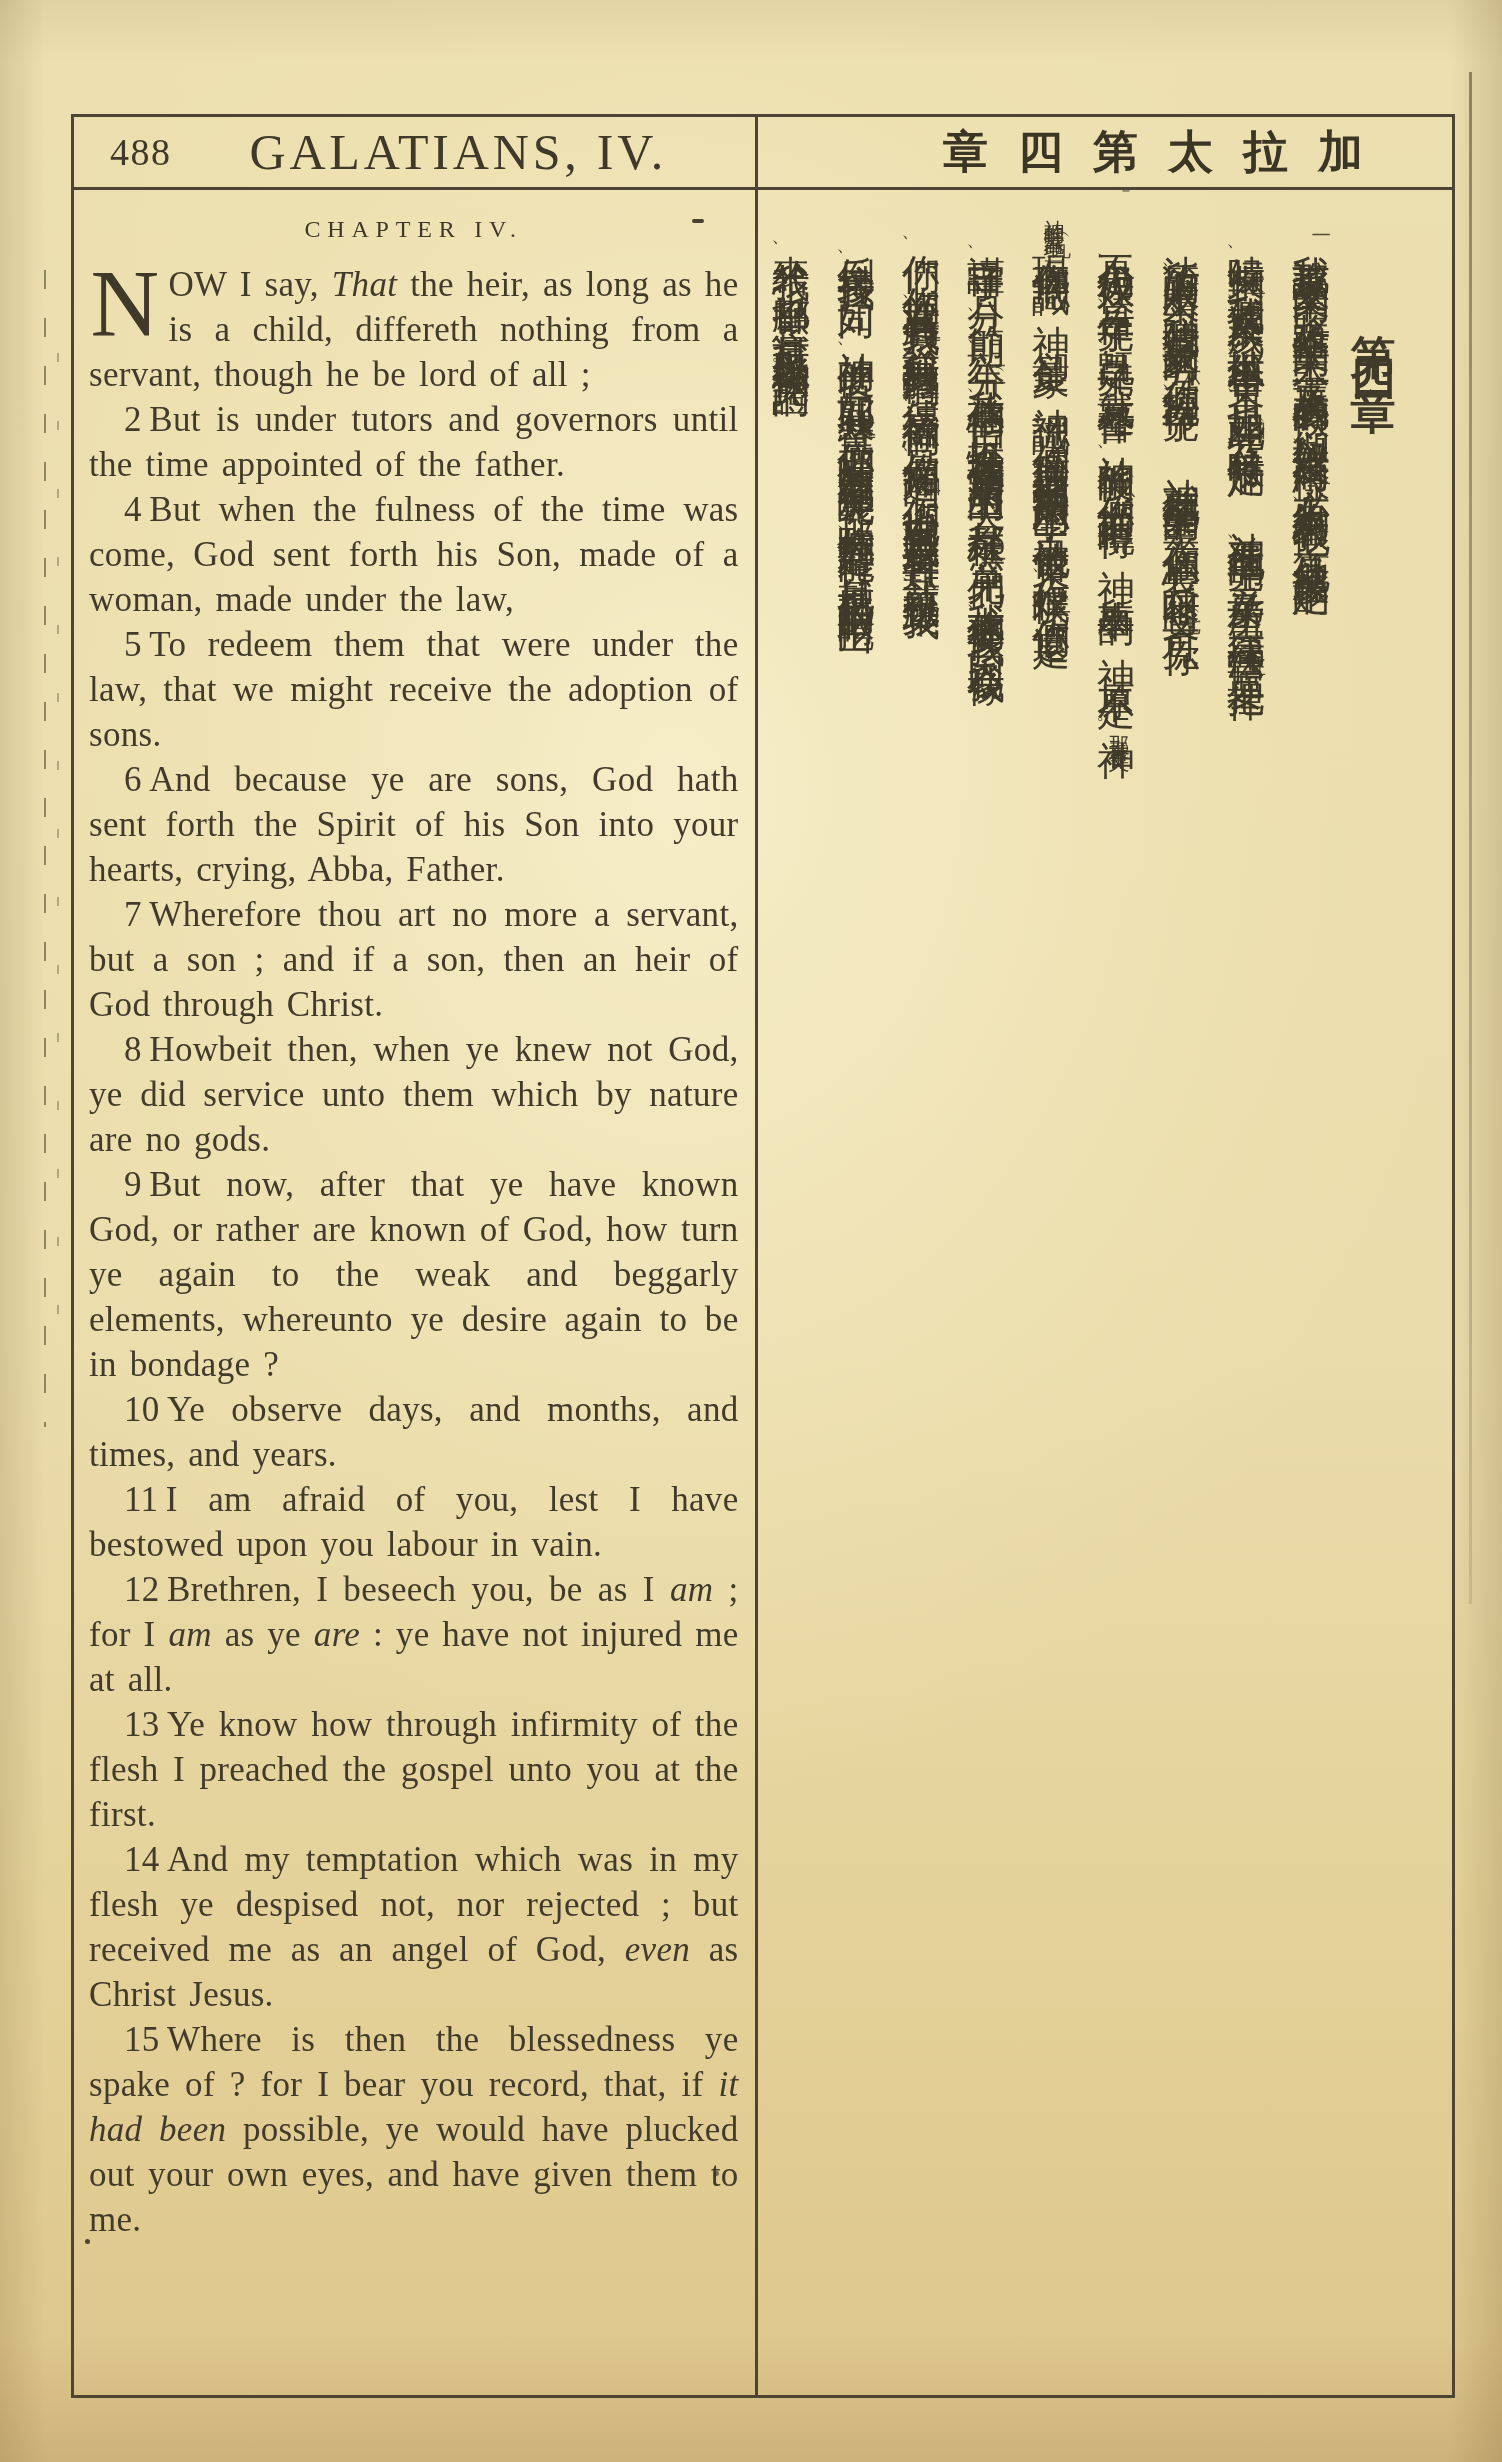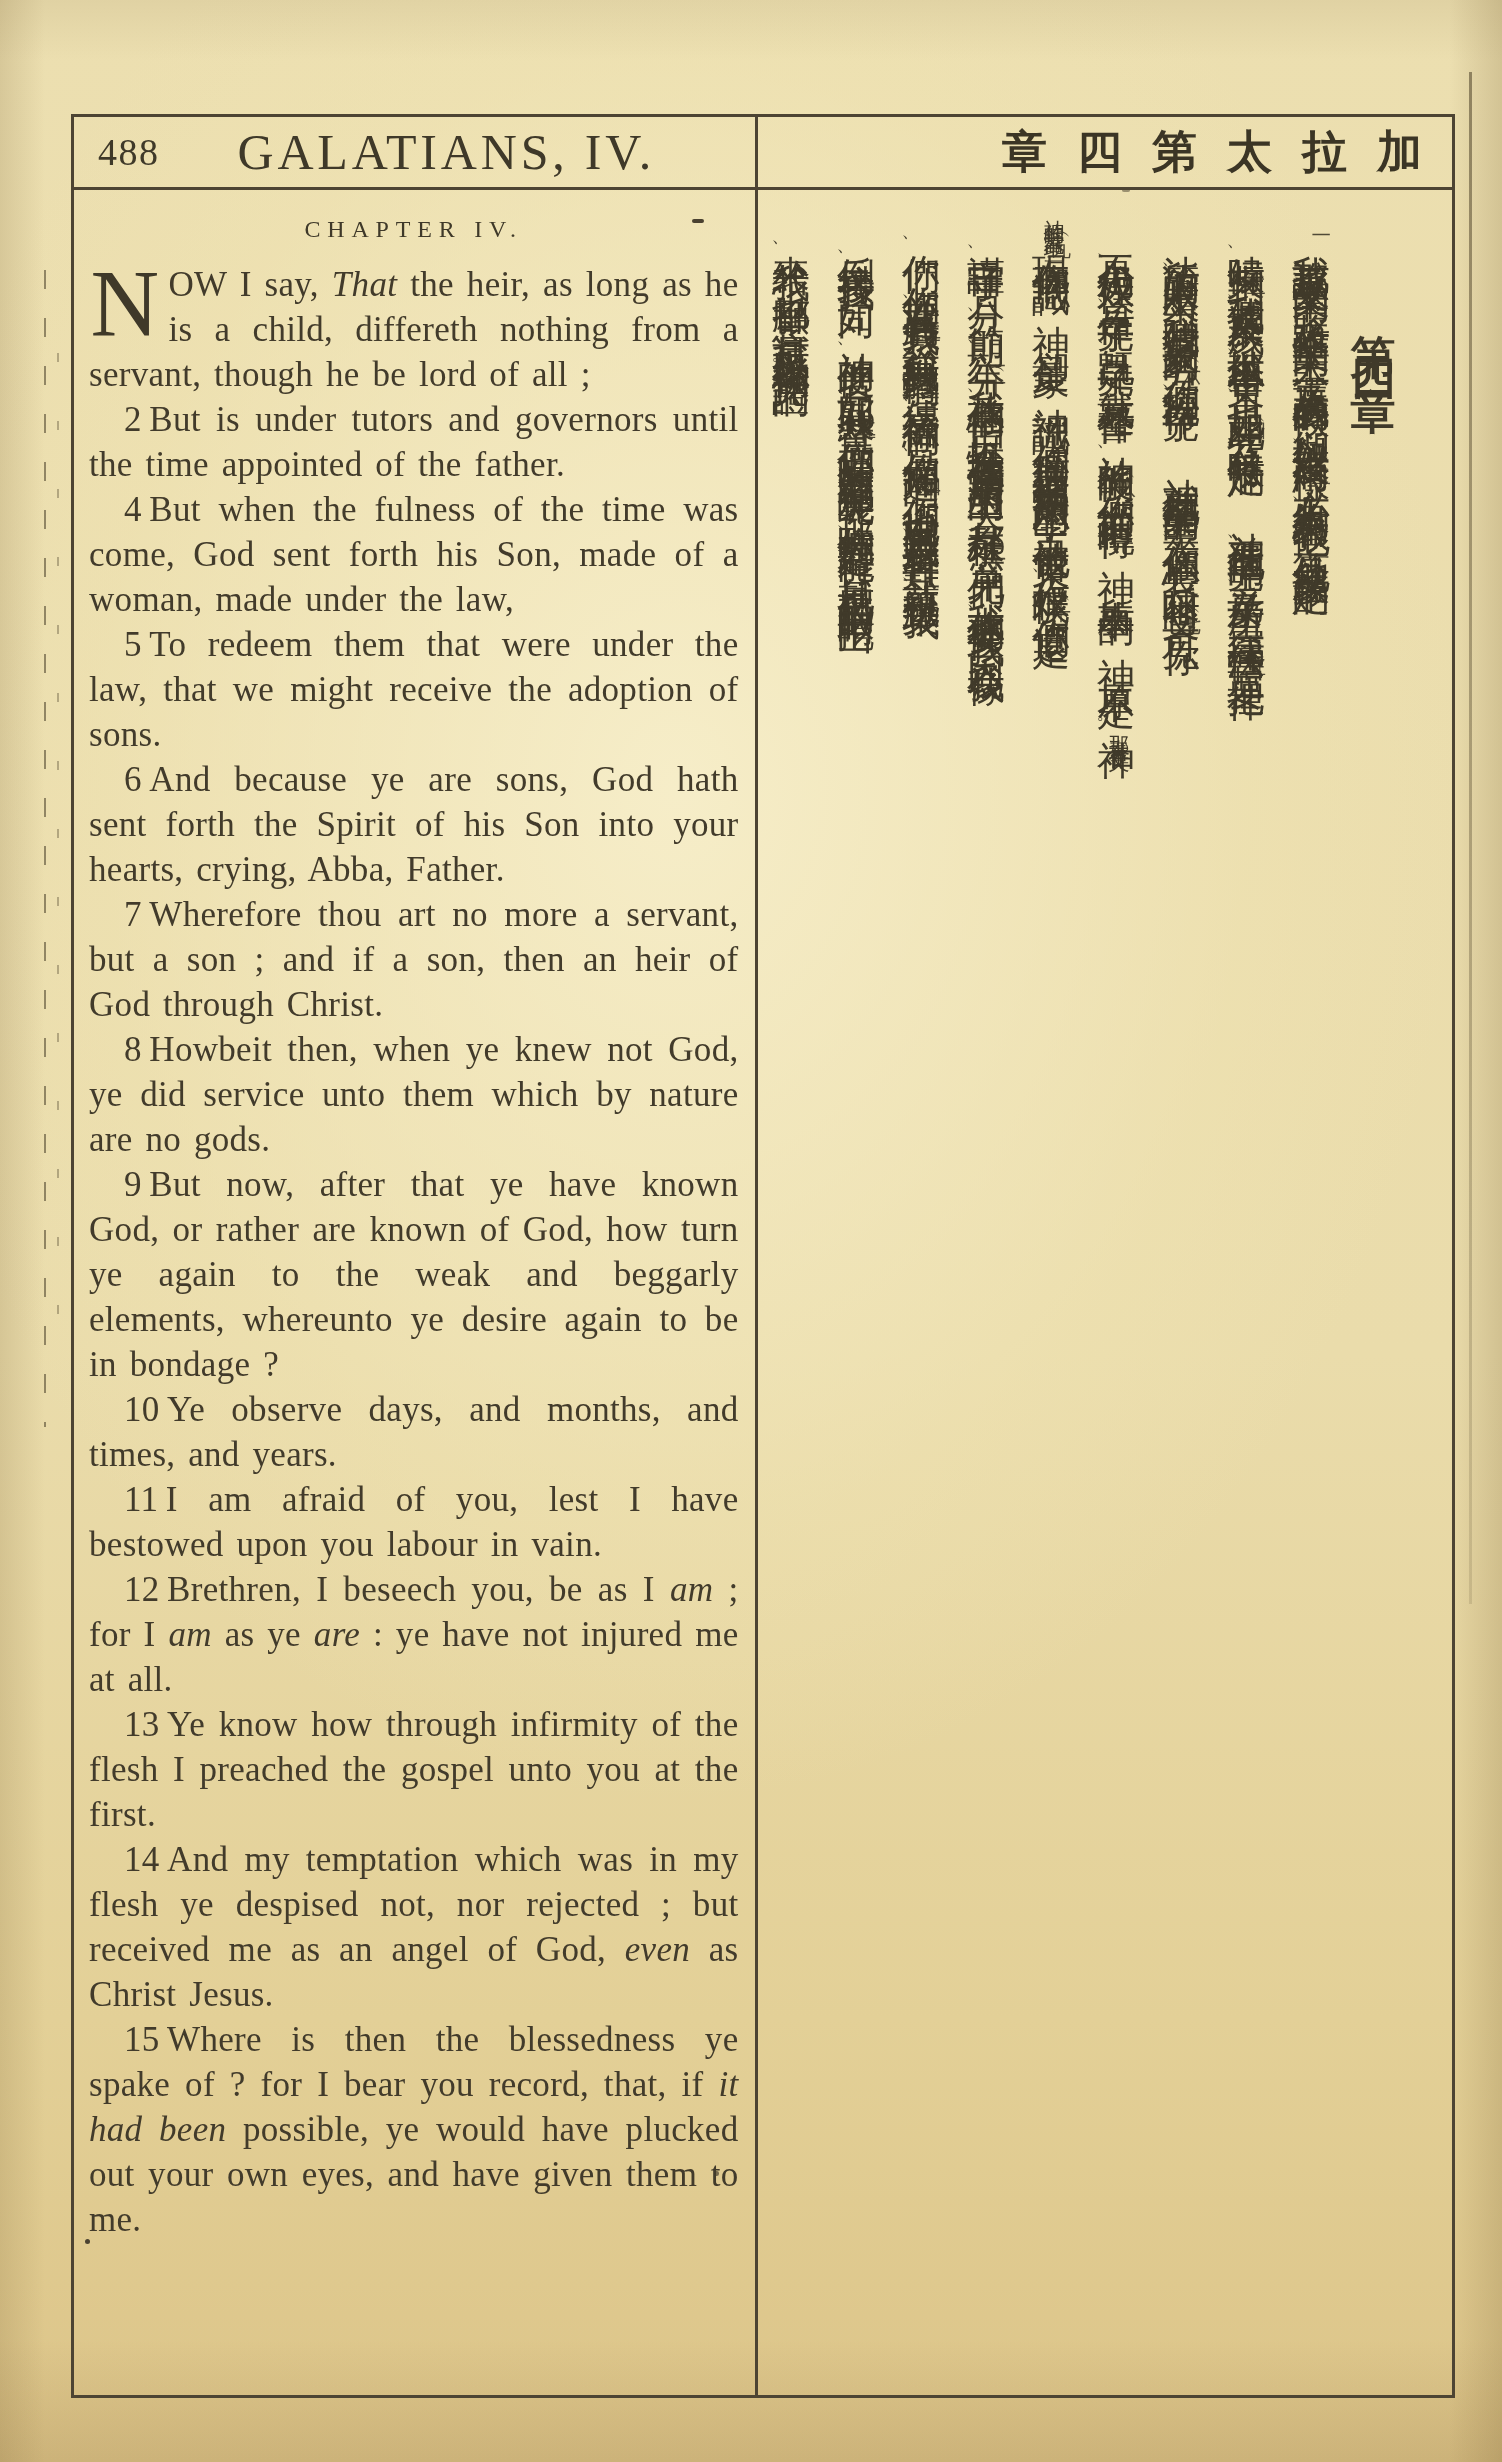--- a/index.html
+++ b/index.html
@@ -16,24 +16,24 @@
       linear-gradient(90deg, rgba(120,95,50,.18) 0%, rgba(120,95,50,0) 3%, rgba(120,95,50,0) 96.5%, rgba(120,95,50,.22) 100%),
       linear-gradient(180deg, rgba(120,95,50,.10) 0%, rgba(120,95,50,0) 2.5%, rgba(120,95,50,0) 95%, rgba(130,100,55,.18) 100%);
   }
   .page-box{
     position:absolute;left:71px;top:114px;width:1384px;height:2284px;
     display:grid;grid-template-columns:684px 1fr;grid-template-rows:73px 1fr;
     border:3px solid #4d4433;
     box-sizing:border-box;
   }
   .hdr-left{border-right:3px solid #4d4433;border-bottom:3px solid #4d4433;
-    display:flex;align-items:center;padding-left:24px;gap:78px;
+    display:flex;align-items:center;padding-left:36px;gap:78px;
     color:#3f3929;}
   .hdr-right{border-bottom:3px solid #4d4433;display:flex;align-items:center;
-    justify-content:flex-end;color:#3b3525;}
+    justify-content:flex-end;padding-right:59px;color:#3b3525;}
   .pagenum{font-size:38px;letter-spacing:1.5px;}
   .booktitle{font-size:50px;letter-spacing:3.8px;}
   .cn-header{font-size:45px;letter-spacing:30px;font-weight:bold;
     font-family:"Liberation Serif",serif;}
   .body-left{border-right:3px solid #4d4433;padding:25.5px 16.5px 0 15px;
     color:#423b2b;box-sizing:border-box;overflow:hidden;}
   .body-right{padding:35px 6px 7.5px 0;box-sizing:border-box;overflow:hidden;}
 
   .chap-head{text-align:center;font-size:24px;letter-spacing:6.8px;
     margin:0 0 19.5px 0;color:#3f3929;}

